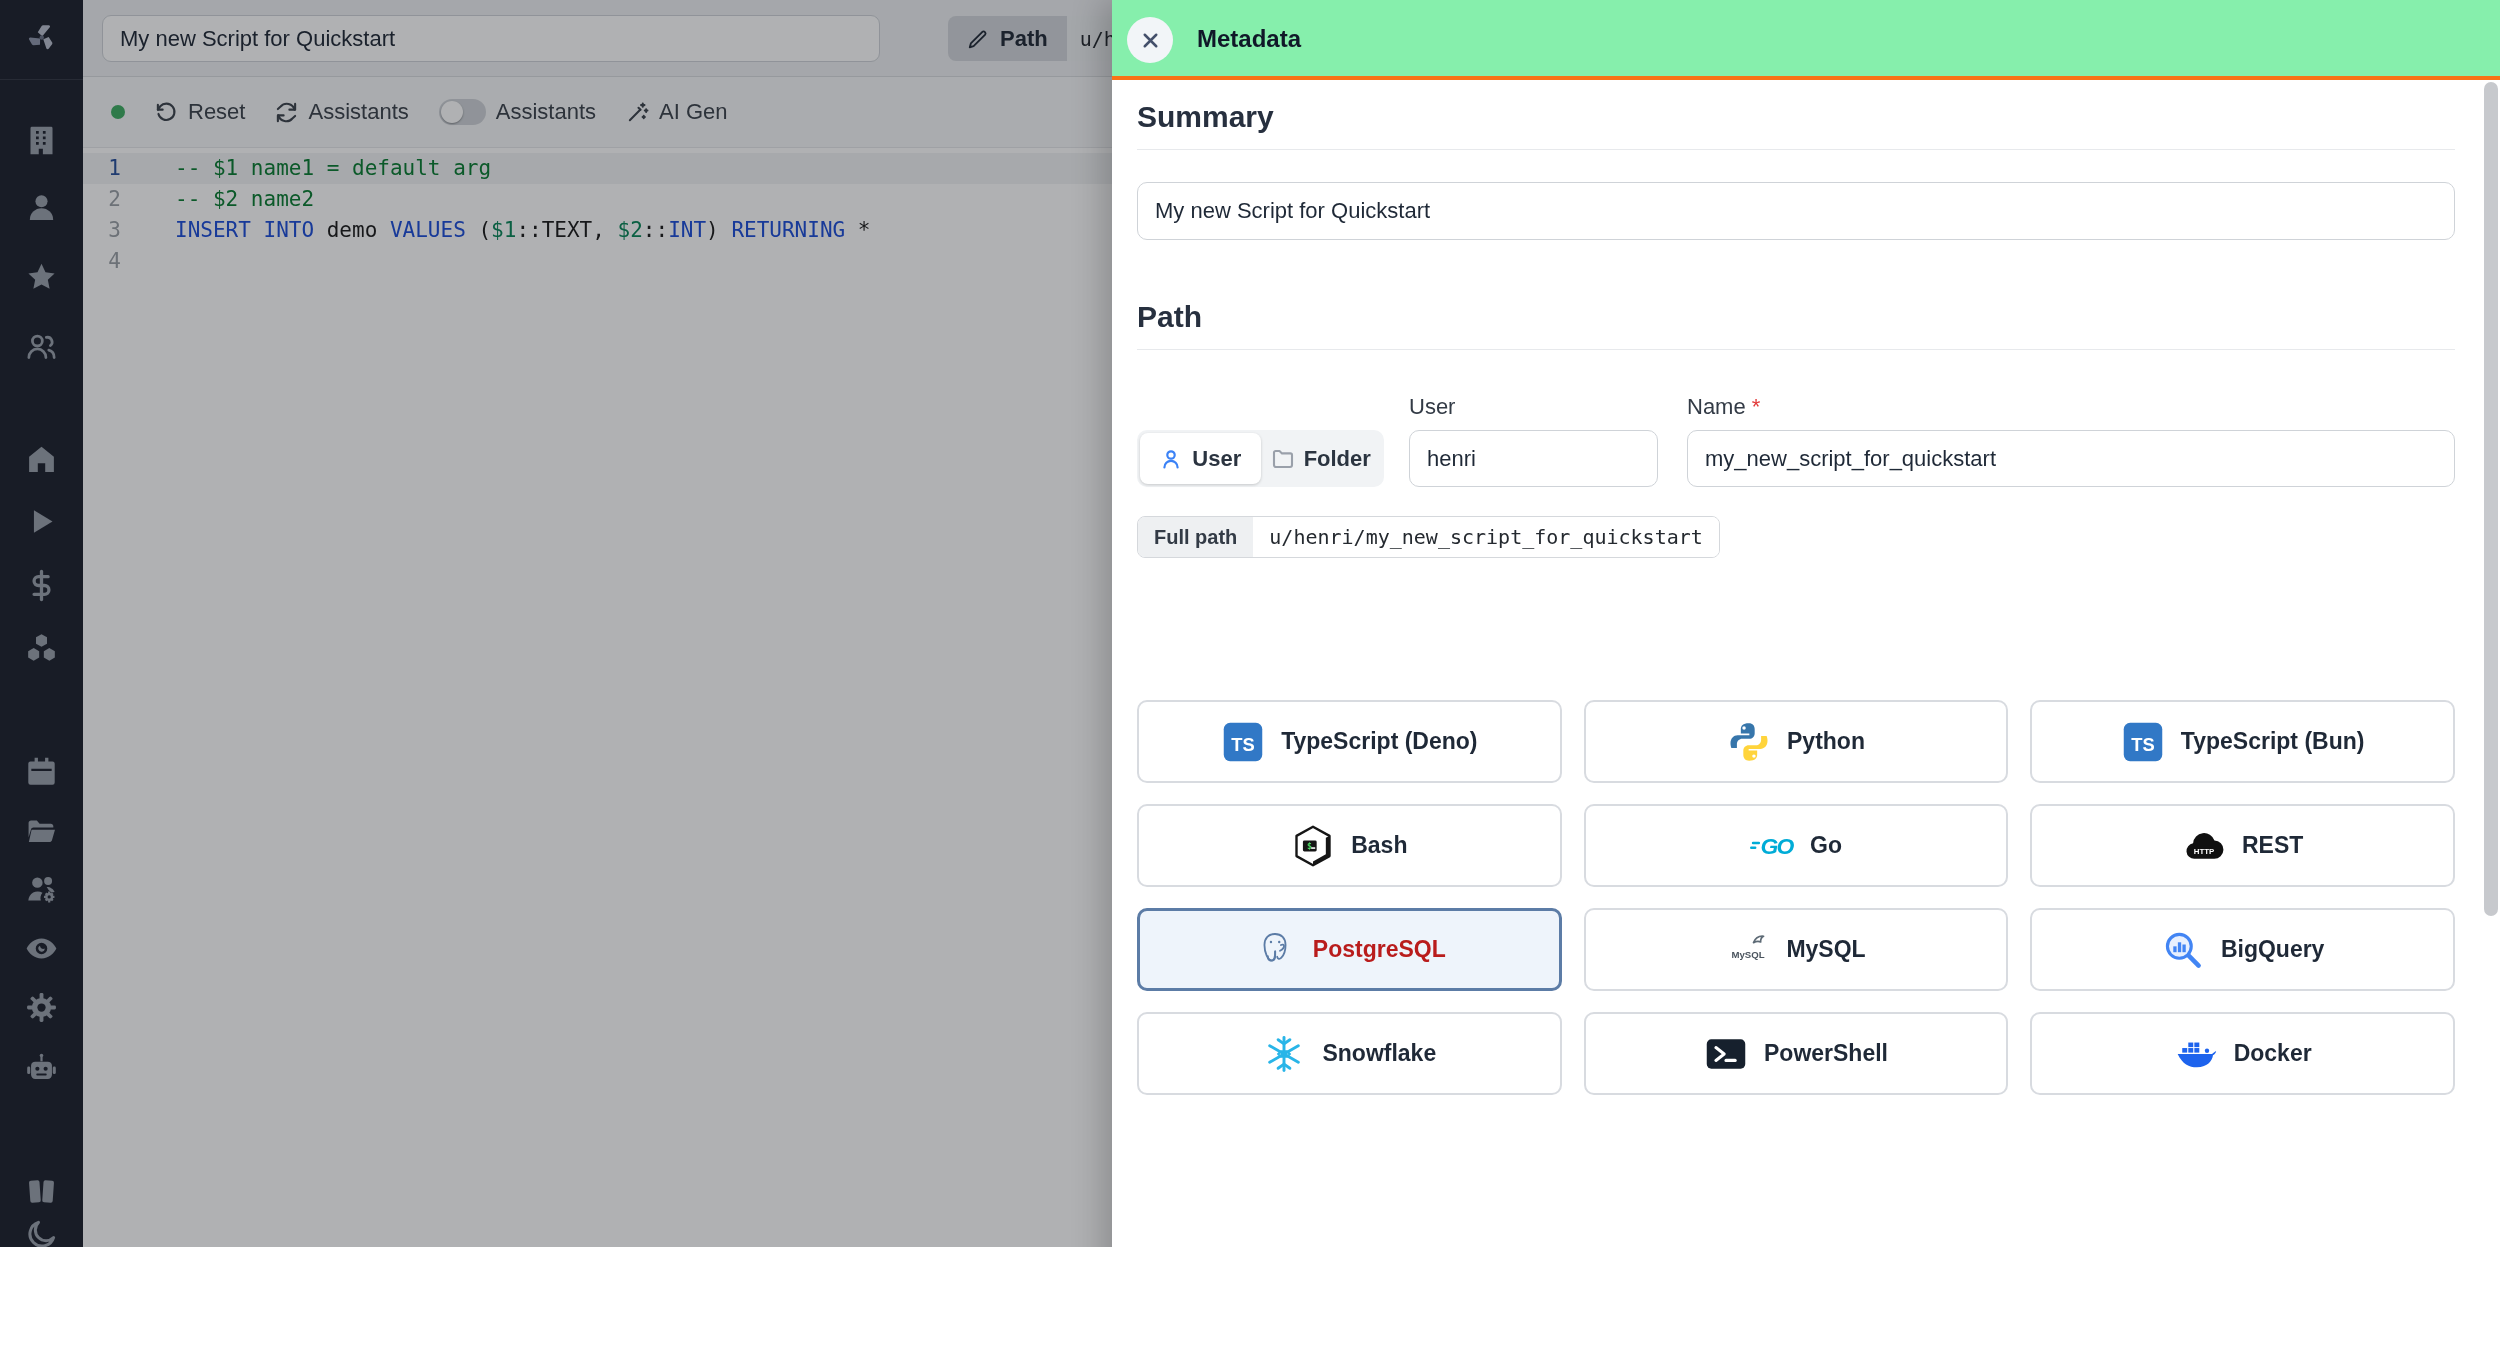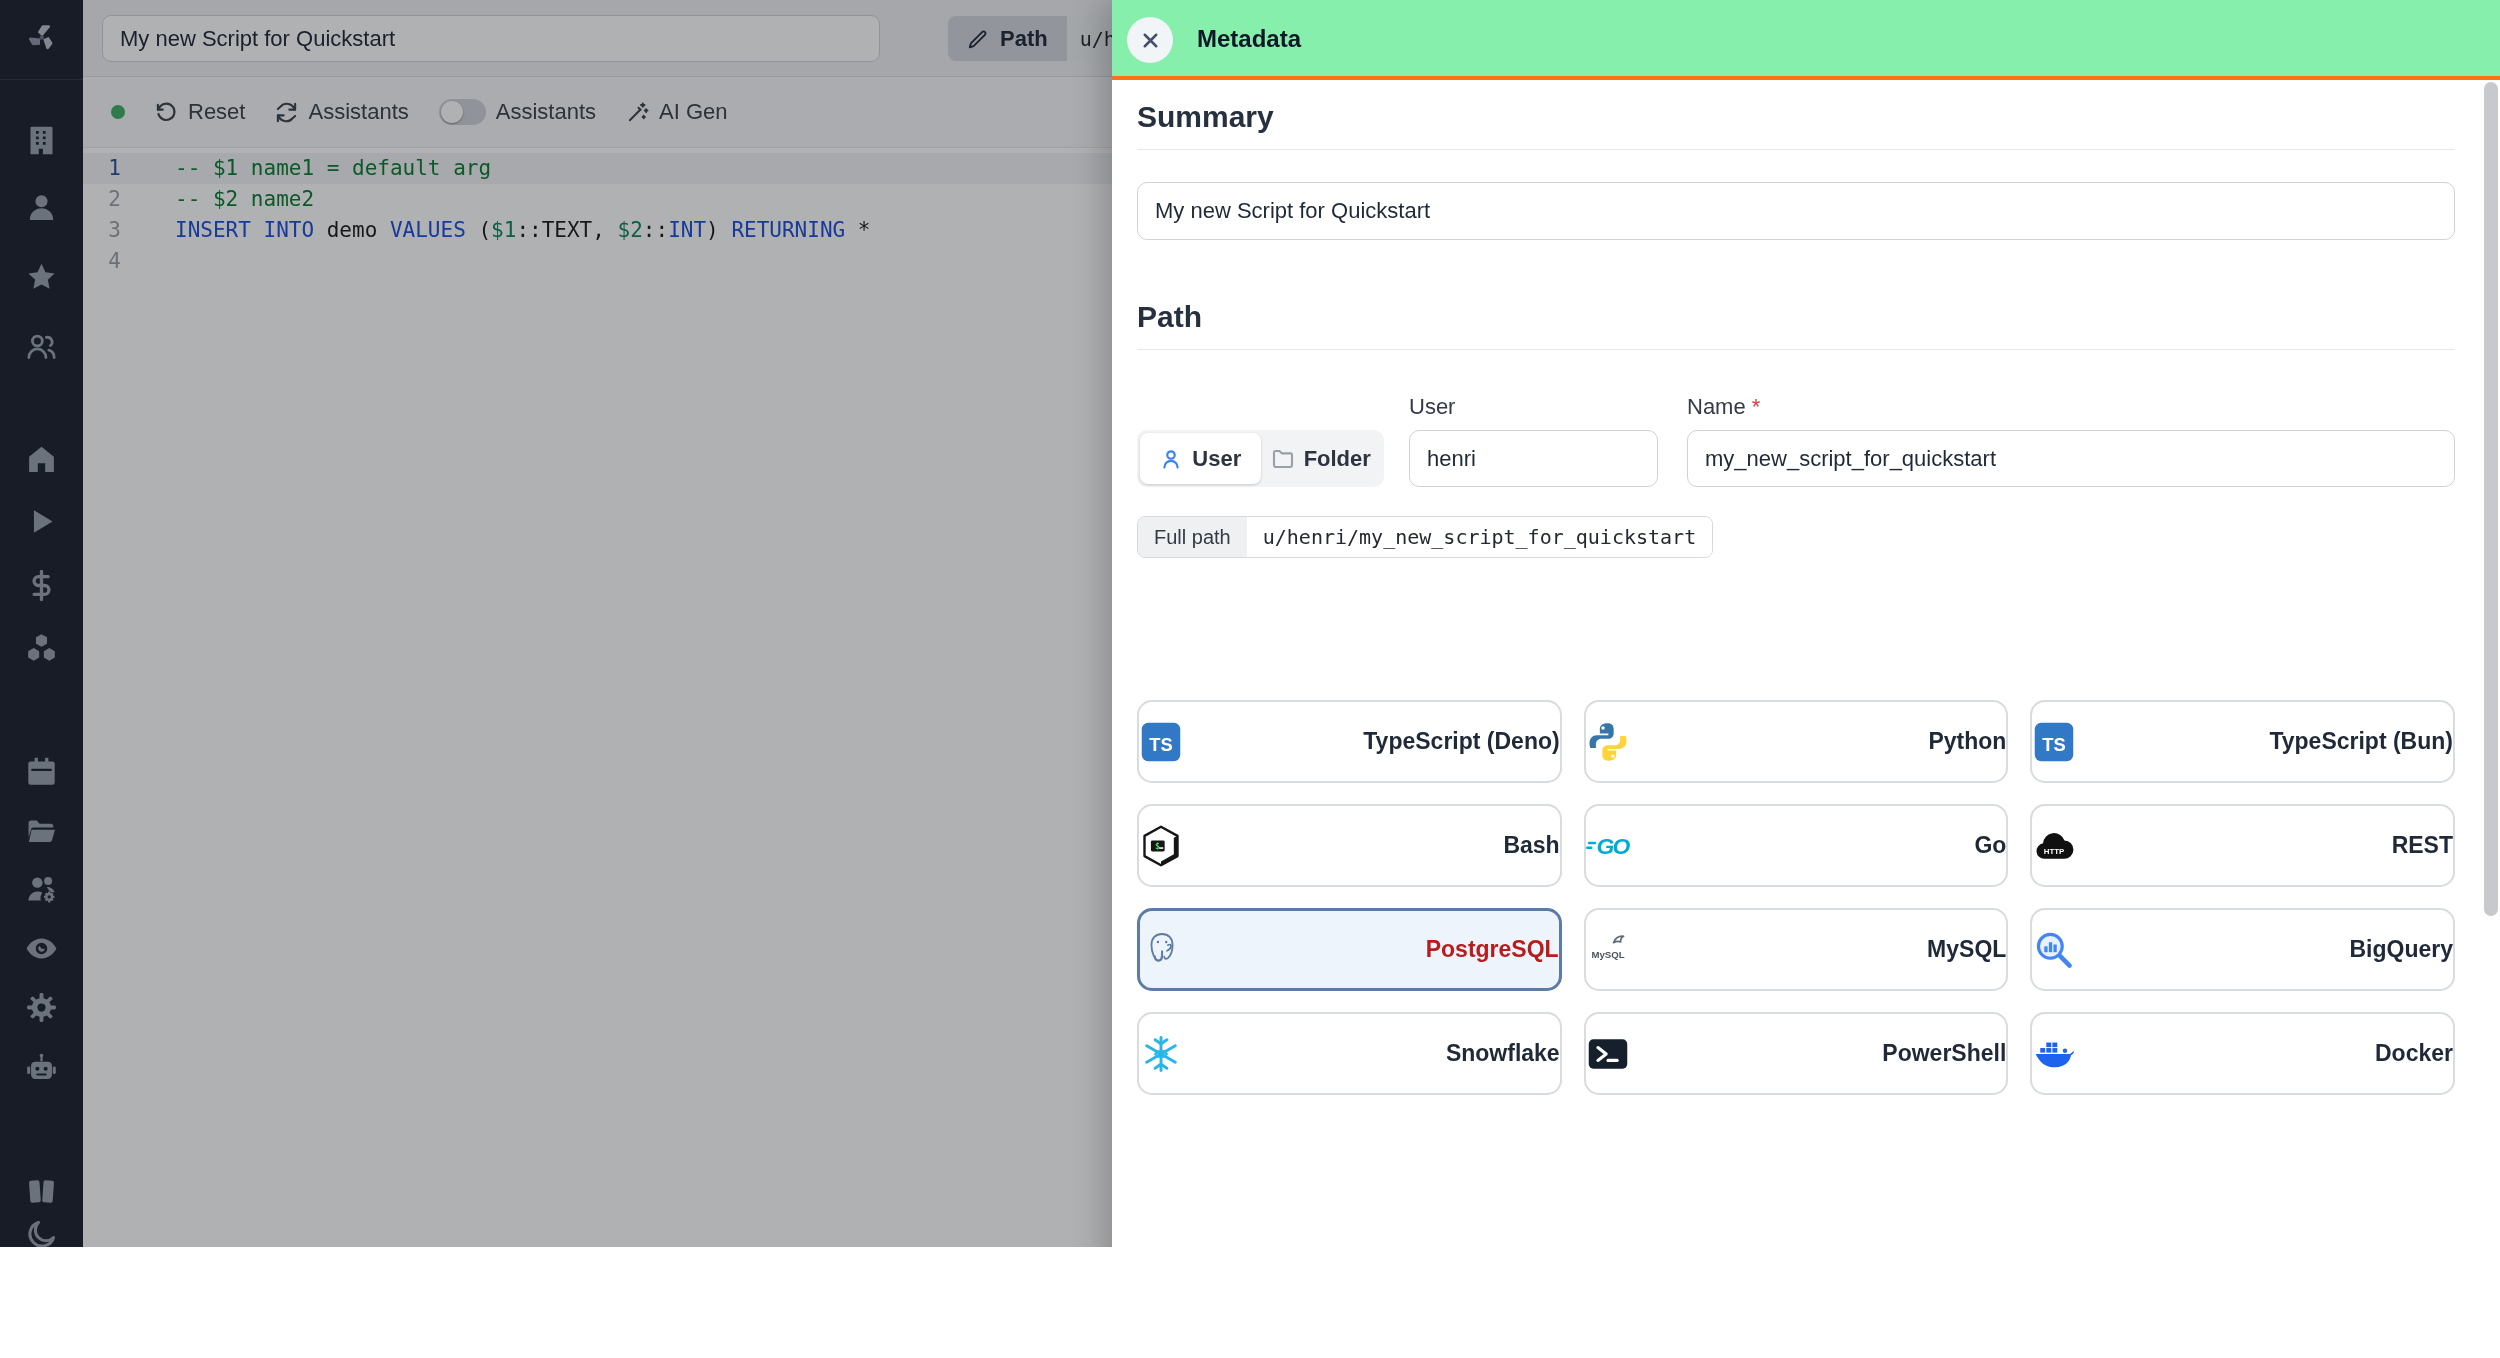--- a/index.html
+++ b/index.html
@@ -62,27 +62,27 @@
 
   .segmented { position:absolute; left:25px; top:430px; width:247px; height:57px; background:#f1f3f5; border-radius:10px;
     padding:3px; display:flex; }
   .seg-opt { flex:1; display:flex; align-items:center; justify-content:center; gap:9px; border-radius:8px;
     font-size:22px; font-weight:700; color:#2b3440; }
   .seg-opt.active { background:#fff; box-shadow:0 1px 3px rgba(0,0,0,0.18); }
   .seg-opt svg { width:24px; height:24px; }
 
   .fullpath { position:absolute; left:25px; top:516px; height:42px; display:inline-flex; border:1px solid #d5d8dc;
     border-radius:8px; overflow:hidden; }
-  .fullpath .fp-label { background:#eef0f2; display:flex; align-items:center; padding:0 16px; font-size:20px; font-weight:400; color:#333b46; }
+  .fullpath .fp-label { background:#eef0f2; display:flex; align-items:center; padding:0 16px; font-size:20px; font-weight:700; color:#333b46; }
   .fullpath .fp-value { background:#fff; display:flex; align-items:center; padding:0 16px; font-size:20px; color:#24292f; }
 
   .lang-grid { position:absolute; left:25px; top:700px; width:1318px; display:grid;
     grid-template-columns:repeat(3, 1fr); grid-auto-rows:83px; gap:21px 22px; }
-  .lang-btn { border:2px solid #d8dbe0; border-radius:15px; background:#fff; display:flex; align-items:center;
-    justify-content:space-between; gap:16px; font-size:23px; font-weight:700; color:#1f2937; }
+  .lang-btn { border:2px solid #d8dbe0; border-radius:10px; background:#fff; display:flex; align-items:center;
+    justify-content:center; gap:16px; font-size:23px; font-weight:700; color:#1f2937; }
   .lang-btn svg { width:44px; height:44px; flex:0 0 auto; }
   .lang-btn.selected { border:3px solid #5c7ca6; background:#eef4fb; color:#b91c1c; }
 
   .desc-stub { position:absolute; left:25px; top:1345px; width:1318px; height:40px; background:#eef0f2;
     border:1px solid #d3d7dc; border-radius:10px 10px 0 0; }
 
   .scroll-thumb { position:absolute; right:2px; top:82px; width:14px; height:834px; background:#c7c9cd; border-radius:7px; }
 </style>
 </head>
 <body>

